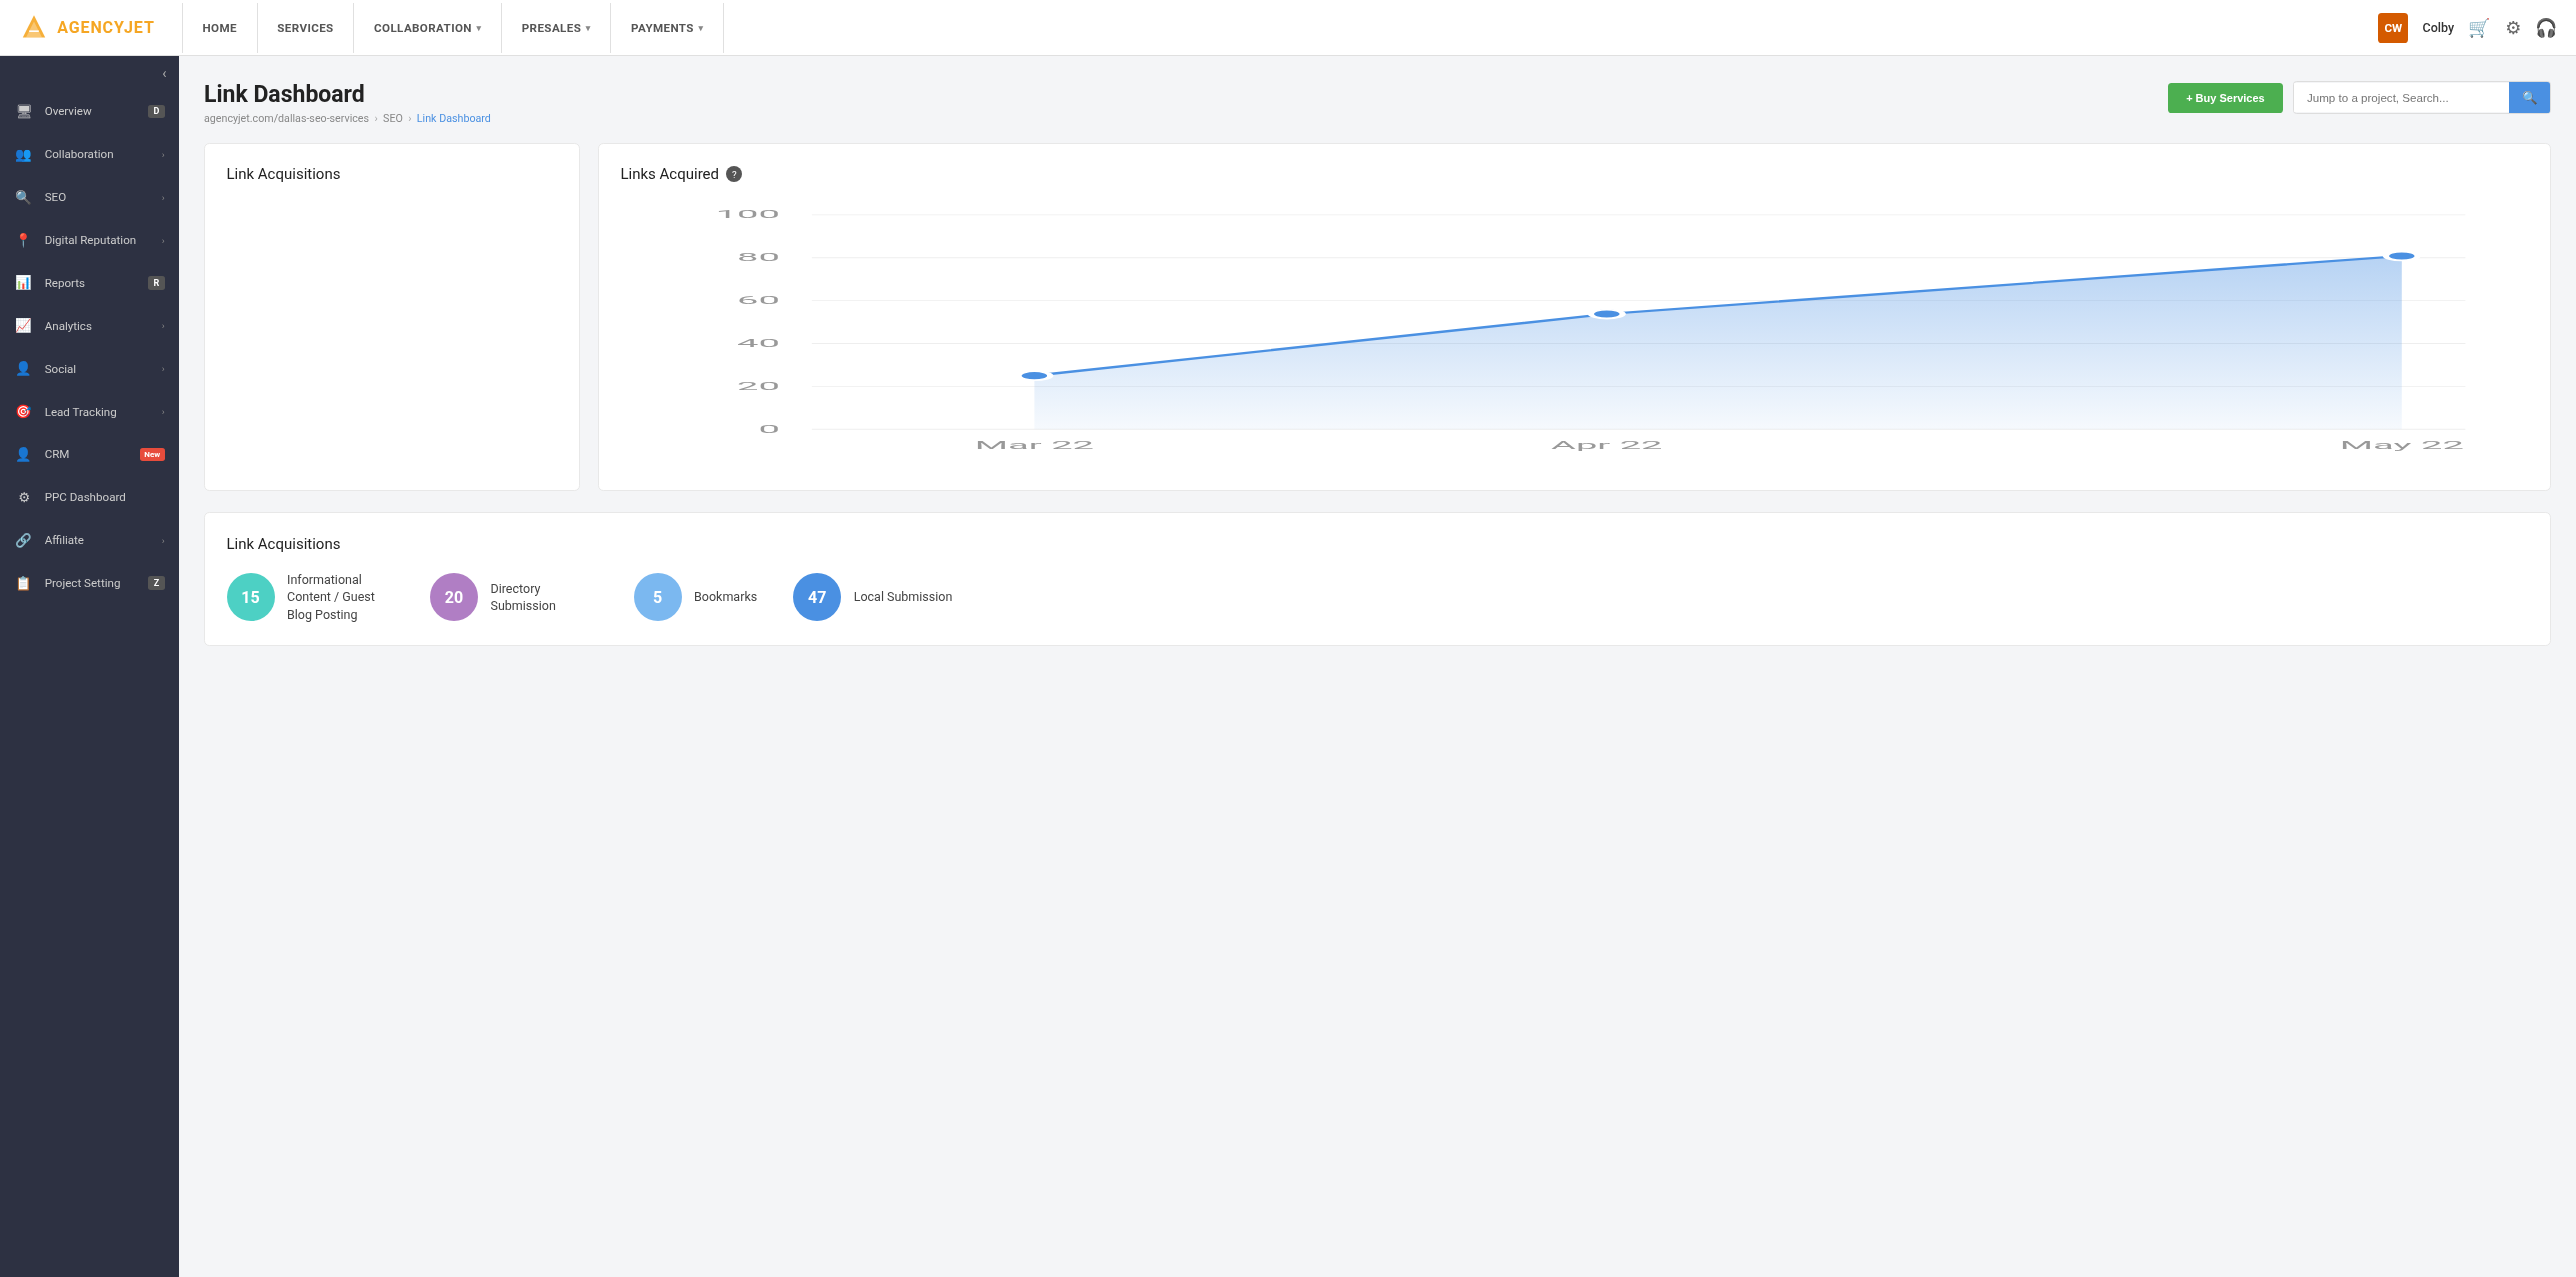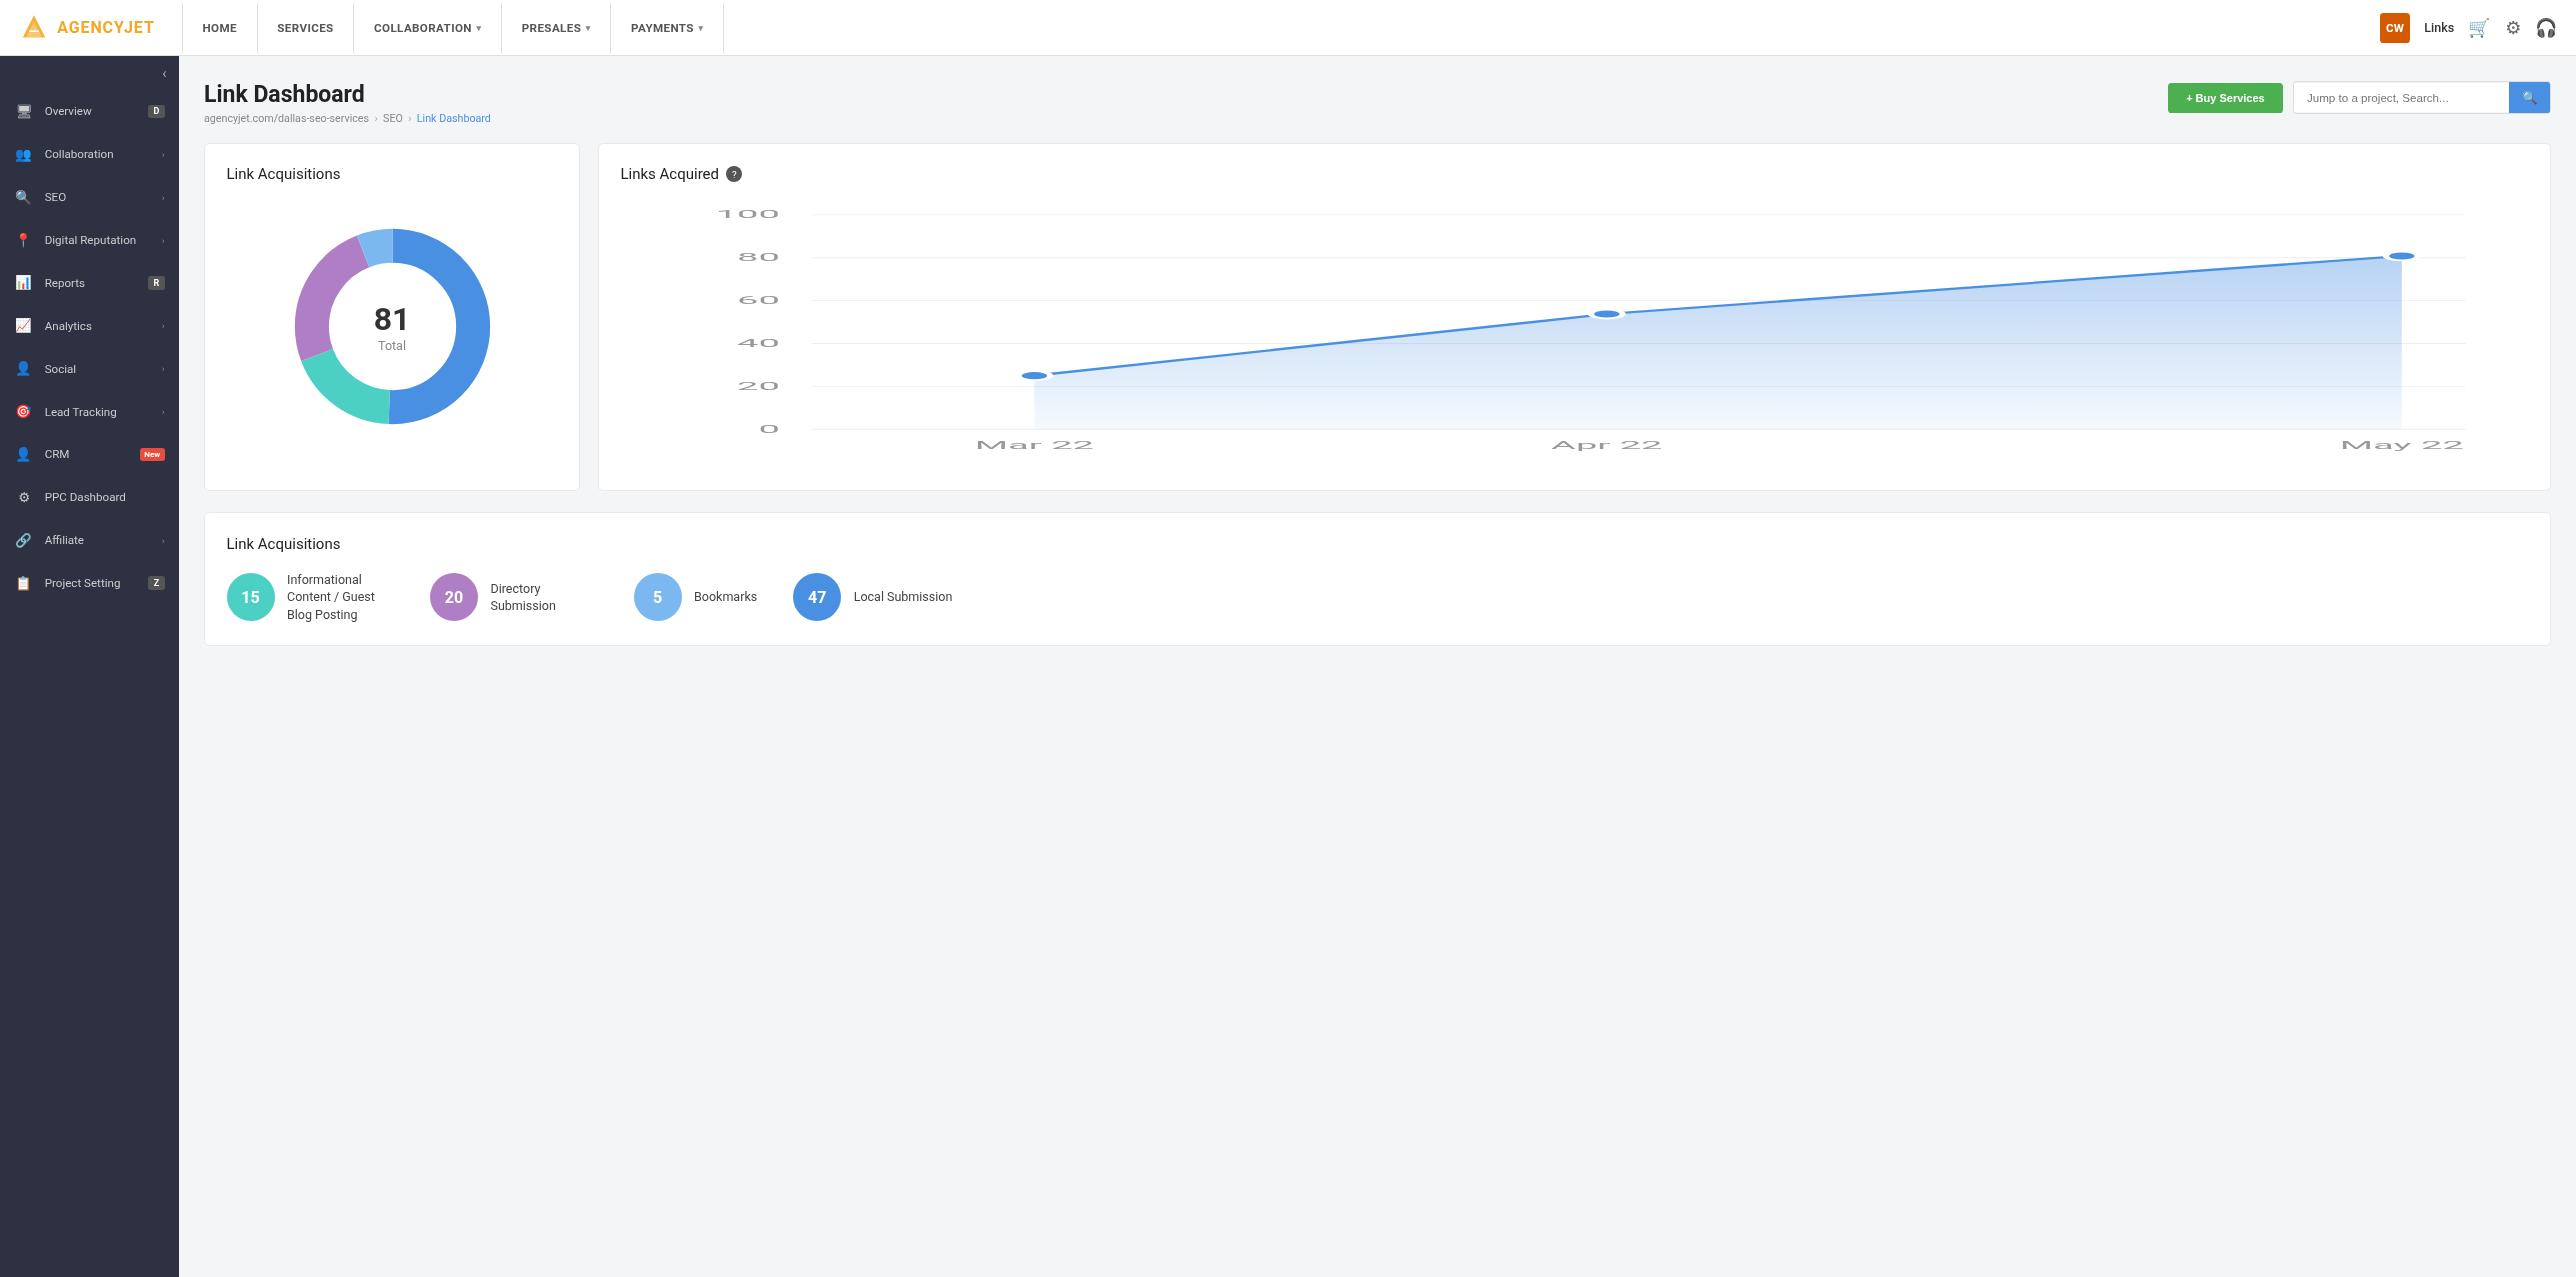--- a/index.html
+++ b/index.html
@@ -303,21 +303,21 @@
       <span>PRESALES</span>
       <span class="chevron">▾</span>
     </div>
     <div class="nav-item">
       <span>PAYMENTS</span>
       <span class="chevron">▾</span>
     </div>
   </div>
   <div class="nav-right">
     <div class="user-avatar">CW</div>
-    <span class="user-name">Links</span>
+    <span class="user-name">Colby</span>
     <span class="nav-icon">🛒</span>
     <span class="nav-icon">⚙</span>
     <span class="nav-icon">🎧</span>
   </div>
 </nav>
 
 <div class="main-layout">
 
   <aside class="sidebar">
     <div class="sidebar-collapse-btn">
@@ -404,36 +404,20 @@
           <input type="text" placeholder="Jump to a project, Search..." style="">
           <button>🔍</button>
         </div>
       </div>
     </div>
 
     <div class="charts-row">
 
       <div class="card card-donut">
         <div class="card-title">Link Acquisitions</div>
-        <div class="donut-container">
-          <svg width="233" height="233" viewBox="0 0 260 260">
-
-            <circle cx="130" cy="130" r="90" fill="none" stroke="#4a90e2" stroke-width="38" stroke-dasharray="286 280" stroke-dashoffset="0" transform="rotate(-90 130 130)"></circle>
-
-            <circle cx="130" cy="130" r="90" fill="none" stroke="#4dd0c4" stroke-width="38" stroke-dasharray="105 461" stroke-dashoffset="-286" transform="rotate(-90 130 130)"></circle>
-
-            <circle cx="130" cy="130" r="90" fill="none" stroke="#b07ec4" stroke-width="38" stroke-dasharray="140 426" stroke-dashoffset="-391" transform="rotate(-90 130 130)"></circle>
-
-            <circle cx="130" cy="130" r="90" fill="none" stroke="#7bb8f0" stroke-width="38" stroke-dasharray="35 531" stroke-dashoffset="-531" transform="rotate(-90 130 130)"></circle>
-          </svg>
-          <div class="donut-center">
-            <span class="donut-number">81</span>
-            <span class="donut-label">Total</span>
-          </div>
-        </div>
       </div>
 
       <div class="card card-line">
         <div style="display:flex;align-items:center;gap:7.2px;margin-bottom:14.3px;">
           <span class="card-title" style="margin-bottom:0;">Links Acquired</span>
           <span class="line-chart-header" style="margin-bottom:0;">
             <span class="help-icon">?</span>
           </span>
         </div>
         <div class="line-chart-svg-container">

